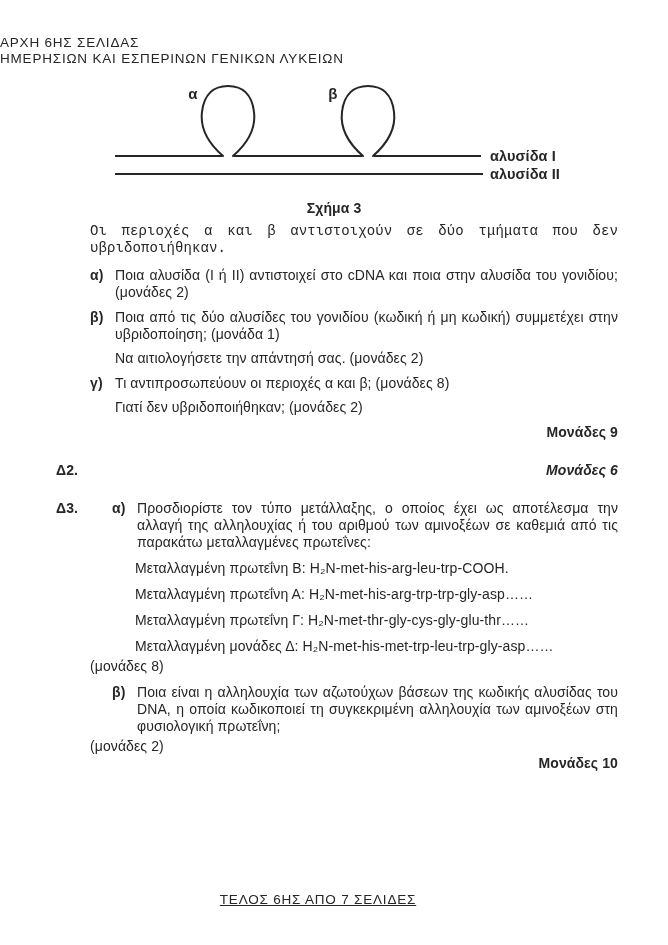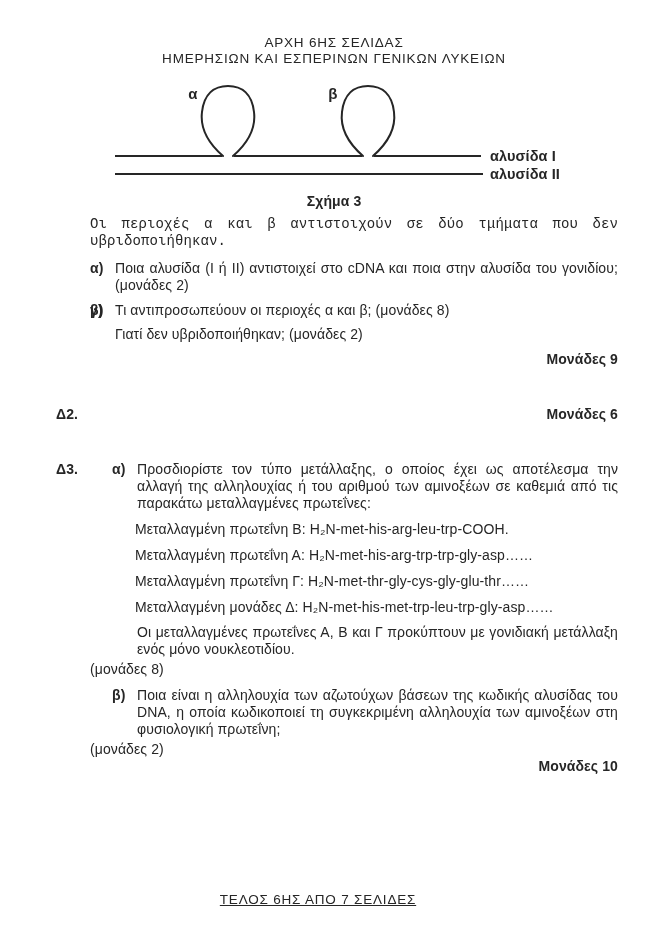--- a/index.html
+++ b/index.html
@@ -2,32 +2,32 @@
 <html><head>
 <meta charset="utf-8">
 <style>
   * { margin:0; padding:0; box-sizing:border-box; }
   html, body { width:668px; height:945px; background:#ffffff; }
   body {
     font-family:"Liberation Sans", sans-serif;
     font-size:14px; line-height:17px; color:#262626;
     letter-spacing:0.1px; position:relative; overflow:hidden;
   }
-  .header { padding-top:35px; text-align:center; font-size:13.5px; line-height:16px; letter-spacing:0.8px; }
+  .header { padding-top:35px; text-align:left; font-size:13.5px; line-height:16px; letter-spacing:0.8px; }
   .figure svg { display:block; margin-top:11px; }
-  .figure-caption { text-align:center; font-weight:bold; margin-top:10px; }
+  .figure-caption { text-align:center; font-weight:bold; margin-top:17px; }
   .content { margin:6px 50px 0 90px; }
   .intro { text-align:justify; margin-bottom:10px;font-family:Liberation Mono, monospace; }
   .qitem { position:relative; padding-left:25px; margin-bottom:8px; }
   .qitem .marker { position:absolute; left:0; top:0; font-weight:bold; }
   .qitem p { text-align:justify; }
   .qitem p + p { margin-top:7px; }
   .points { text-align:right; font-weight:bold; margin-top:4px; }
   .subpoints { text-align:left; margin-top:3px; }
-  .dsec { position:relative; margin-top:38px; }
+  .dsec { position:relative; margin-top:21px; }
   .dsec > .dmarker { position:absolute; left:-34px; top:0; font-weight:bold; }
   .dsec p.dtext { text-align:justify; }
   .subitem { position:relative; padding-left:25px; margin-left:22px; margin-top:9px; }
   .subitem .marker { position:absolute; left:0; top:0; font-weight:bold; }
   .subitem p { text-align:justify; }
   .protein { margin-left:45px; margin-top:9px; white-space:nowrap; }
   .note { margin-left:47px; margin-top:8px; text-align:justify; }
   .footer { position:absolute; left:0; top:891px; width:636px; text-align:center; }
   .footer span { text-decoration:underline; font-size:13.5px; letter-spacing:0.8px; }
   .figlabel { font-weight:bold; font-size:15px; fill:#262626; }
@@ -67,33 +67,35 @@
 
   <p class="intro">Οι περιοχές α και β αντιστοιχούν σε δύο τμήματα που δεν υβριδοποιήθηκαν.</p>
 
   <div class="qitem">
     <span class="marker">α)</span>
     <p>Ποια αλυσίδα (I ή II) αντιστοιχεί στο cDNA και ποια στην αλυσίδα του γονιδίου; (μονάδες 2)</p>
   </div>
 
   <div class="qitem">
     <span class="marker">β)</span>
+    <p>Ποια από τις δύο αλυσίδες του γονιδίου (κωδική ή μη κωδική) συμμετέχει στην υβριδοποίηση; (μονάδα 1)</p>
+    <p>Να αιτιολογήσετε την απάντησή σας. (μονάδες 2)</p>
   </div>
 
   <div class="qitem">
     <span class="marker">γ)</span>
     <p>Τι αντιπροσωπεύουν οι περιοχές α και β; (μονάδες 8)</p>
     <p>Γιατί δεν υβριδοποιήθηκαν; (μονάδες 2)</p>
   </div>
 
   <div class="points">Μονάδες 9</div>
 
   <div class="dsec">
     <span class="dmarker">Δ2.</span>
-    <div class="points" style="margin-top:2px;">Μονάδες 6</div>
+    <div class="points" style="margin-top:2px;font-style:italic;">Μονάδες 6</div>
   </div>
 
   <div class="dsec">
     <span class="dmarker">Δ3.</span>
 
     <div class="subitem">
       <span class="marker">α)</span>
       <p>Προσδιορίστε τον τύπο μετάλλαξης, ο οποίος έχει ως αποτέλεσμα την αλλαγή της αλληλουχίας ή του αριθμού των αμινοξέων σε καθεμιά από τις παρακάτω μεταλλαγμένες πρωτεΐνες:</p>
     </div>
 
@@ -107,21 +109,20 @@
     </div>
     <div class="protein">
       <span>Μεταλλαγμένη πρωτεΐνη Γ:</span>
       <span>H₂N-met-thr-gly-cys-gly-glu-thr……</span>
     </div>
     <div class="protein">
       <span>Μεταλλαγμένη μονάδες Δ:</span>
       <span>H₂N-met-his-met-trp-leu-trp-gly-asp……</span>
     </div>
 
-    <p class="note">Οι μεταλλαγμένες πρωτεΐνες Α, Β και Γ προκύπτουν με γονιδιακή μετάλλαξη ενός μόνο νουκλεοτιδίου.</p>
     <div class="subpoints">(μονάδες 8)</div>
 
     <div class="subitem">
       <span class="marker">β)</span>
       <p>Ποια είναι η αλληλουχία των αζωτούχων βάσεων της κωδικής αλυσίδας του DNA, η οποία κωδικοποιεί τη συγκεκριμένη αλληλουχία των αμινοξέων στη φυσιολογική πρωτεΐνη;</p>
     </div>
     <div class="subpoints">(μονάδες 2)</div>
 
     <div class="points" style="margin-top:0;">Μονάδες 10</div>
   </div>

